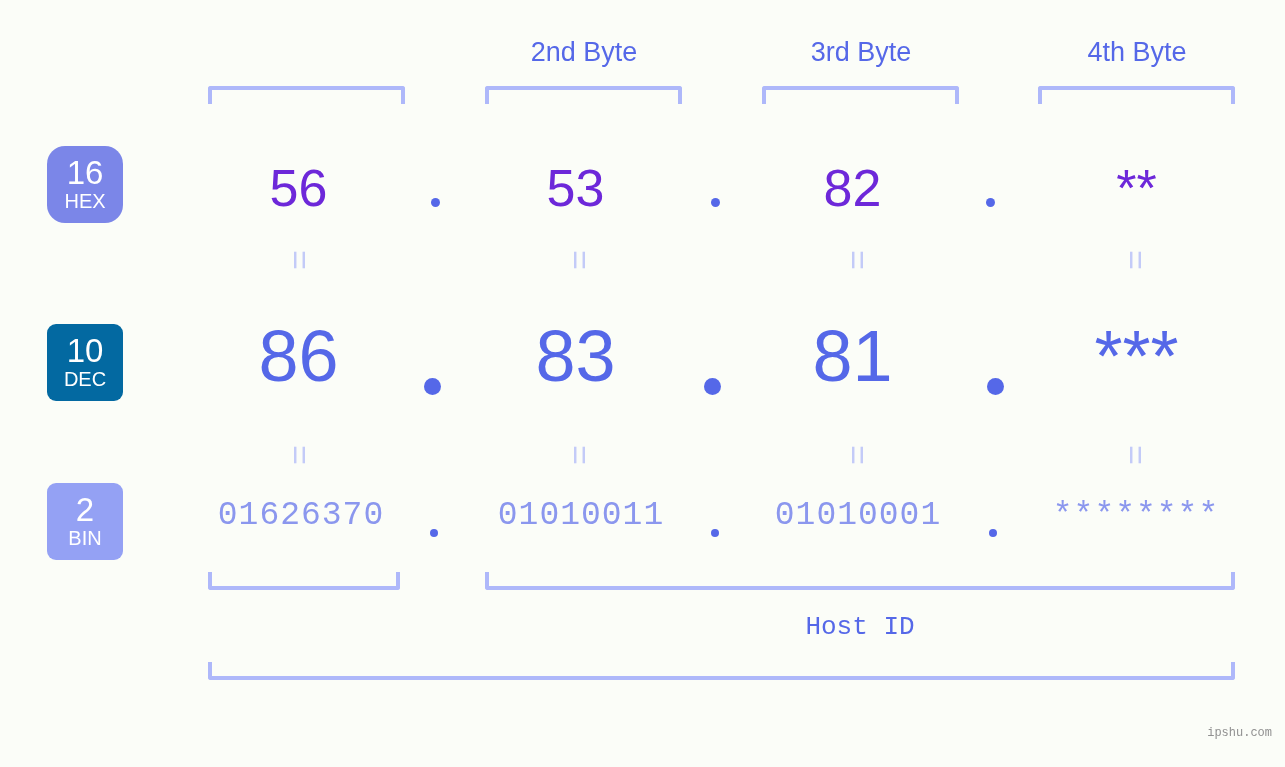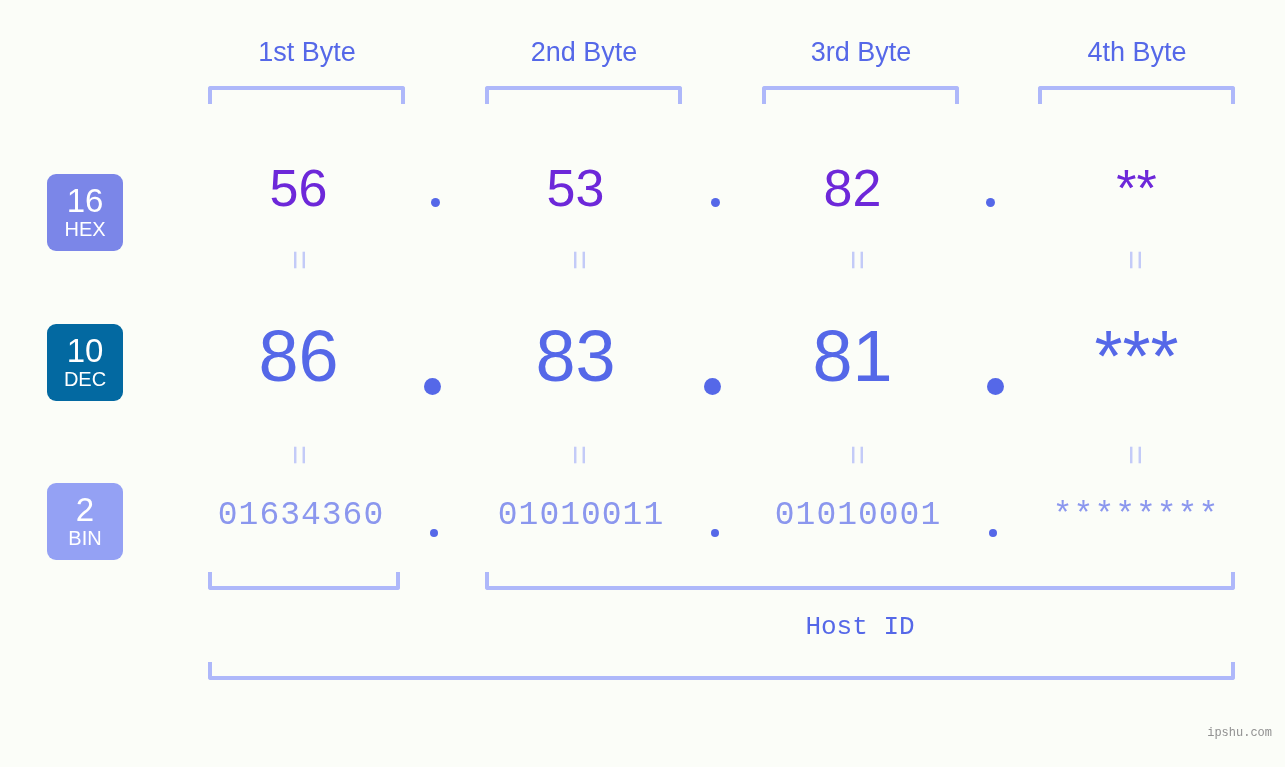--- a/index.html
+++ b/index.html
@@ -71,21 +71,21 @@
     line-height: 30px;
     font-weight: 400;
     letter-spacing: 0px;
   }
   .badge .abbr {
     font-size: 20px;
     line-height: 22px;
     font-weight: 400;
     margin-top: 2px;
   }
-  .badge-hex { top: 174px; background: #7b86e8; }
+  .badge-hex { top: 146px; background: #7b86e8; border-radius: 18px; }
   .badge-dec { top: 324px; background: #0369a1; }
   .badge-bin { top: 483px; background: #94a1f4; }
 
   
   .val {
     position: absolute;
     text-align: center;
     white-space: nowrap;
   }
 
@@ -172,21 +172,20 @@
     color: #909090;
     font-family: "Liberation Mono", monospace;
     white-space: nowrap;
   }
 </style>
 </head>
 <body>
 
 <div class="stage">
 
-  <div class="byte-label" style="left:208px;width:198px;">1st Byte</div>
   <div class="byte-label" style="left:485px;width:198px;">2nd Byte</div>
   <div class="byte-label" style="left:762px;width:198px;">3rd Byte</div>
   <div class="byte-label" style="left:1038px;width:198px;">4th Byte</div>
 
   <div class="bracket down" style="left:208px;width:197px;top:86px;"></div>
   <div class="bracket down" style="left:485px;width:197px;top:86px;"></div>
   <div class="bracket down" style="left:762px;width:197px;top:86px;"></div>
   <div class="bracket down" style="left:1038px;width:197px;top:86px;"></div>
 
   <div class="badge badge-hex">
@@ -228,21 +227,21 @@
   <div class="eq" style="left:570px;top:442px;"><span>=</span></div>
   <div class="eq" style="left:848px;top:442px;"><span>=</span></div>
   <div class="eq" style="left:1126px;top:442px;"><span>=</span></div>
 
   <div class="badge badge-bin">
     <div class="num">2</div>
     <div class="abbr">BIN</div>
   </div>
 
   <div class="row-bin">
-    <div class="val" style="left:201px;width:200px;">01634360</div>
+    <div class="val" style="left:201px;width:200px;">01626370</div>
     <div class="dot dot-bin" style="left:430px;"></div>
     <div class="val" style="left:481px;width:200px;">01010011</div>
     <div class="dot dot-bin" style="left:711px;"></div>
     <div class="val" style="left:758px;width:200px;">01010001</div>
     <div class="dot dot-bin" style="left:989px;"></div>
     <div class="val" style="left:1036px;width:200px;">********</div>
   </div>
 
   <div class="bracket up" style="left:208px;width:192px;top:572px;"></div>
   <div class="bracket up" style="left:485px;width:750px;top:572px;"></div>

